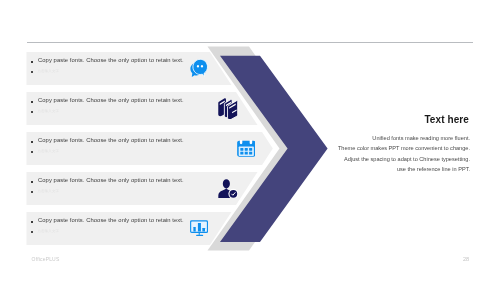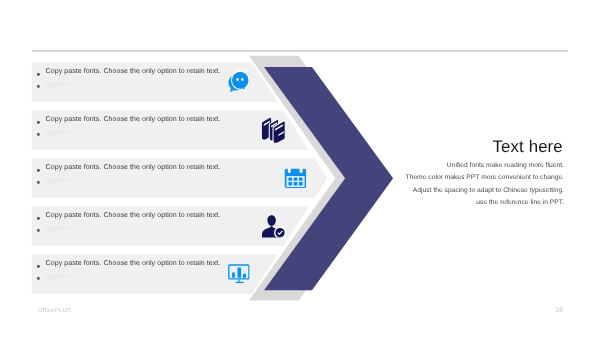--- a/index.html
+++ b/index.html
@@ -6,21 +6,21 @@
   html,body{margin:0;padding:0;}
   body{width:500px;height:281px;background:#ffffff;font-family:"Liberation Sans",sans-serif;overflow:hidden;position:relative;}
   .slide{position:absolute;inset:0;background:#fff;}
   .divider{position:absolute;left:27px;top:41.5px;width:446px;height:1px;background:#b9bcc0;}
   svg.art{position:absolute;left:0;top:0;width:500px;height:281px;}
   .rowtext{position:absolute;}
   .rowline1{font-size:5.85px;color:#3c3c3c;white-space:nowrap;letter-spacing:0.06px;}
   .rowline2{font-size:3.4px;color:#e0e0e0;white-space:nowrap;letter-spacing:0.2px;}
   .bullet{position:absolute;width:2px;height:2px;background:#3c3c3c;}
   .bullet.dim{background:#4a4a4a;}
-  .righttitle{position:absolute;right:31px;top:113.6px;font-size:14px;font-weight:normal;color:#1a1a1a;letter-spacing:0.1px;}
+  .righttitle{position:absolute;right:31px;top:113.6px;font-size:10px;font-weight:bold;color:#1a1a1a;letter-spacing:0.1px;}
   .rightbody{position:absolute;right:30px;top:133px;text-align:right;font-size:5.6px;line-height:10.3px;color:#4a4a4a;}
   .rightbody div{white-space:nowrap;}
   .iconbox{position:absolute;line-height:0;}
   .footer-left{position:absolute;left:31.6px;top:256.4px;font-size:5.0px;color:#c9c9c9;letter-spacing:0.18px;}
   .footer-right{position:absolute;left:463px;top:256.2px;font-size:5.6px;color:#c5c5c5;}
 </style>
 </head>
 <body>
 
 <div class="slide">

